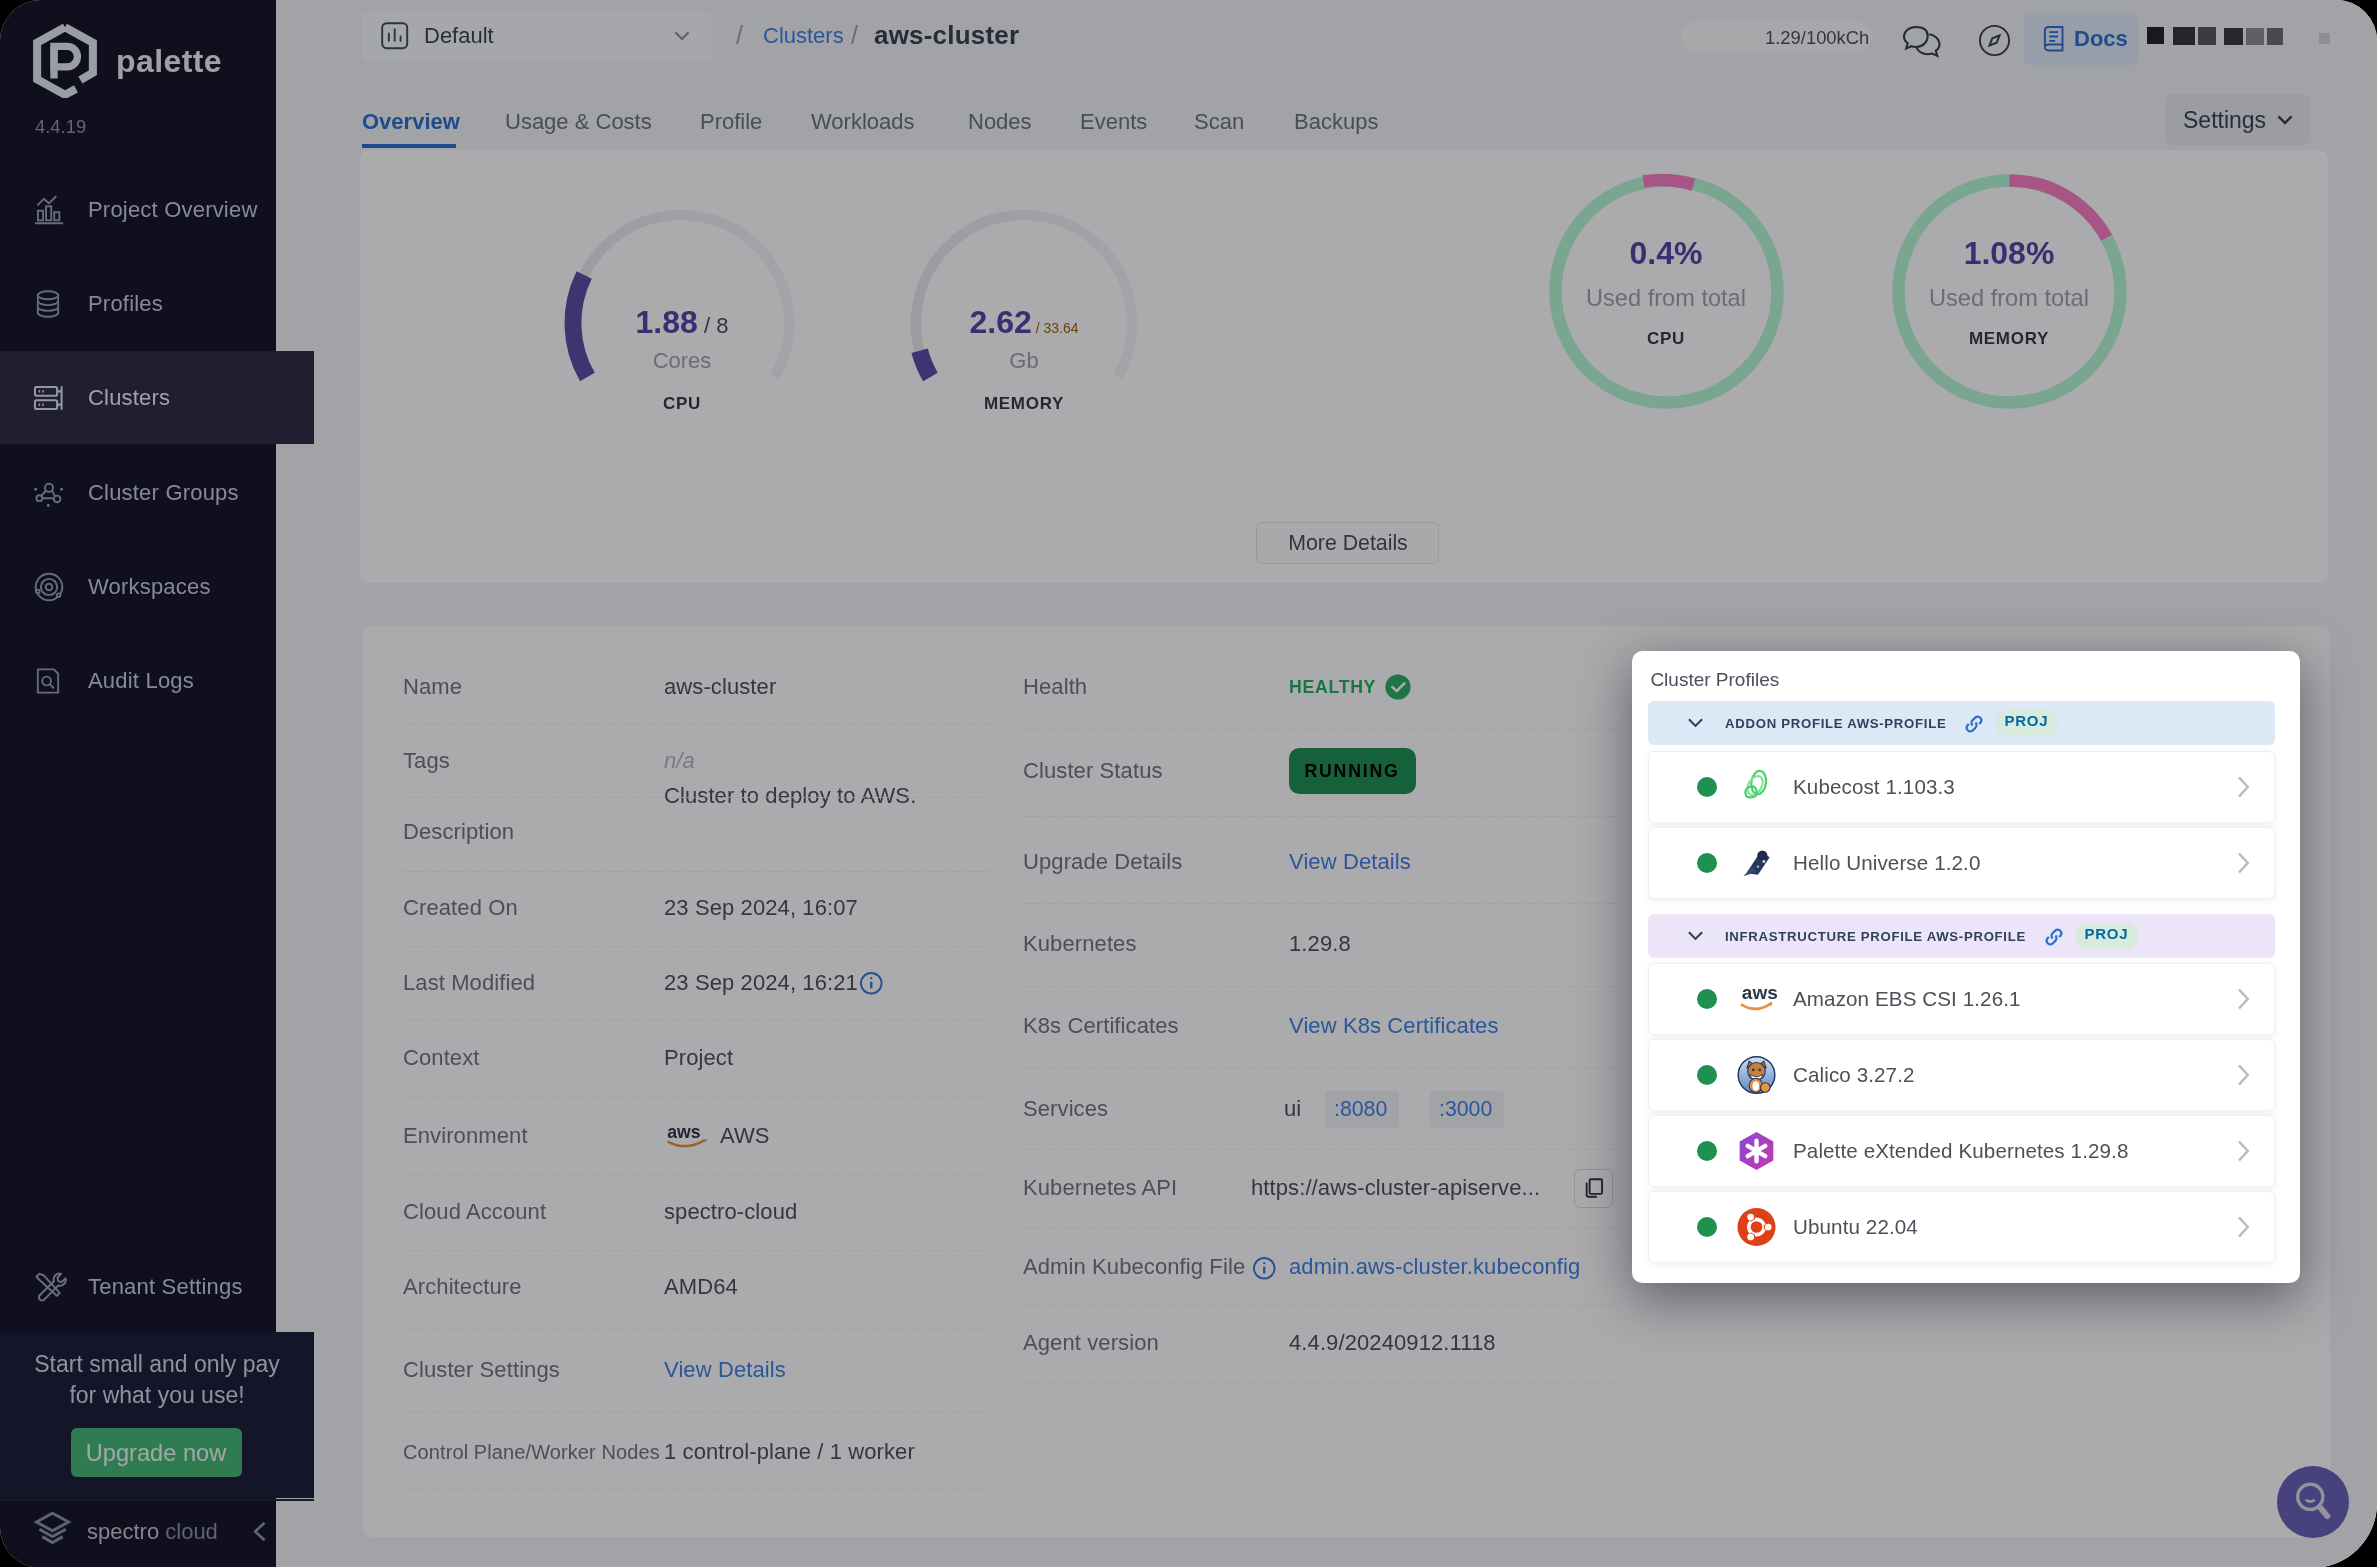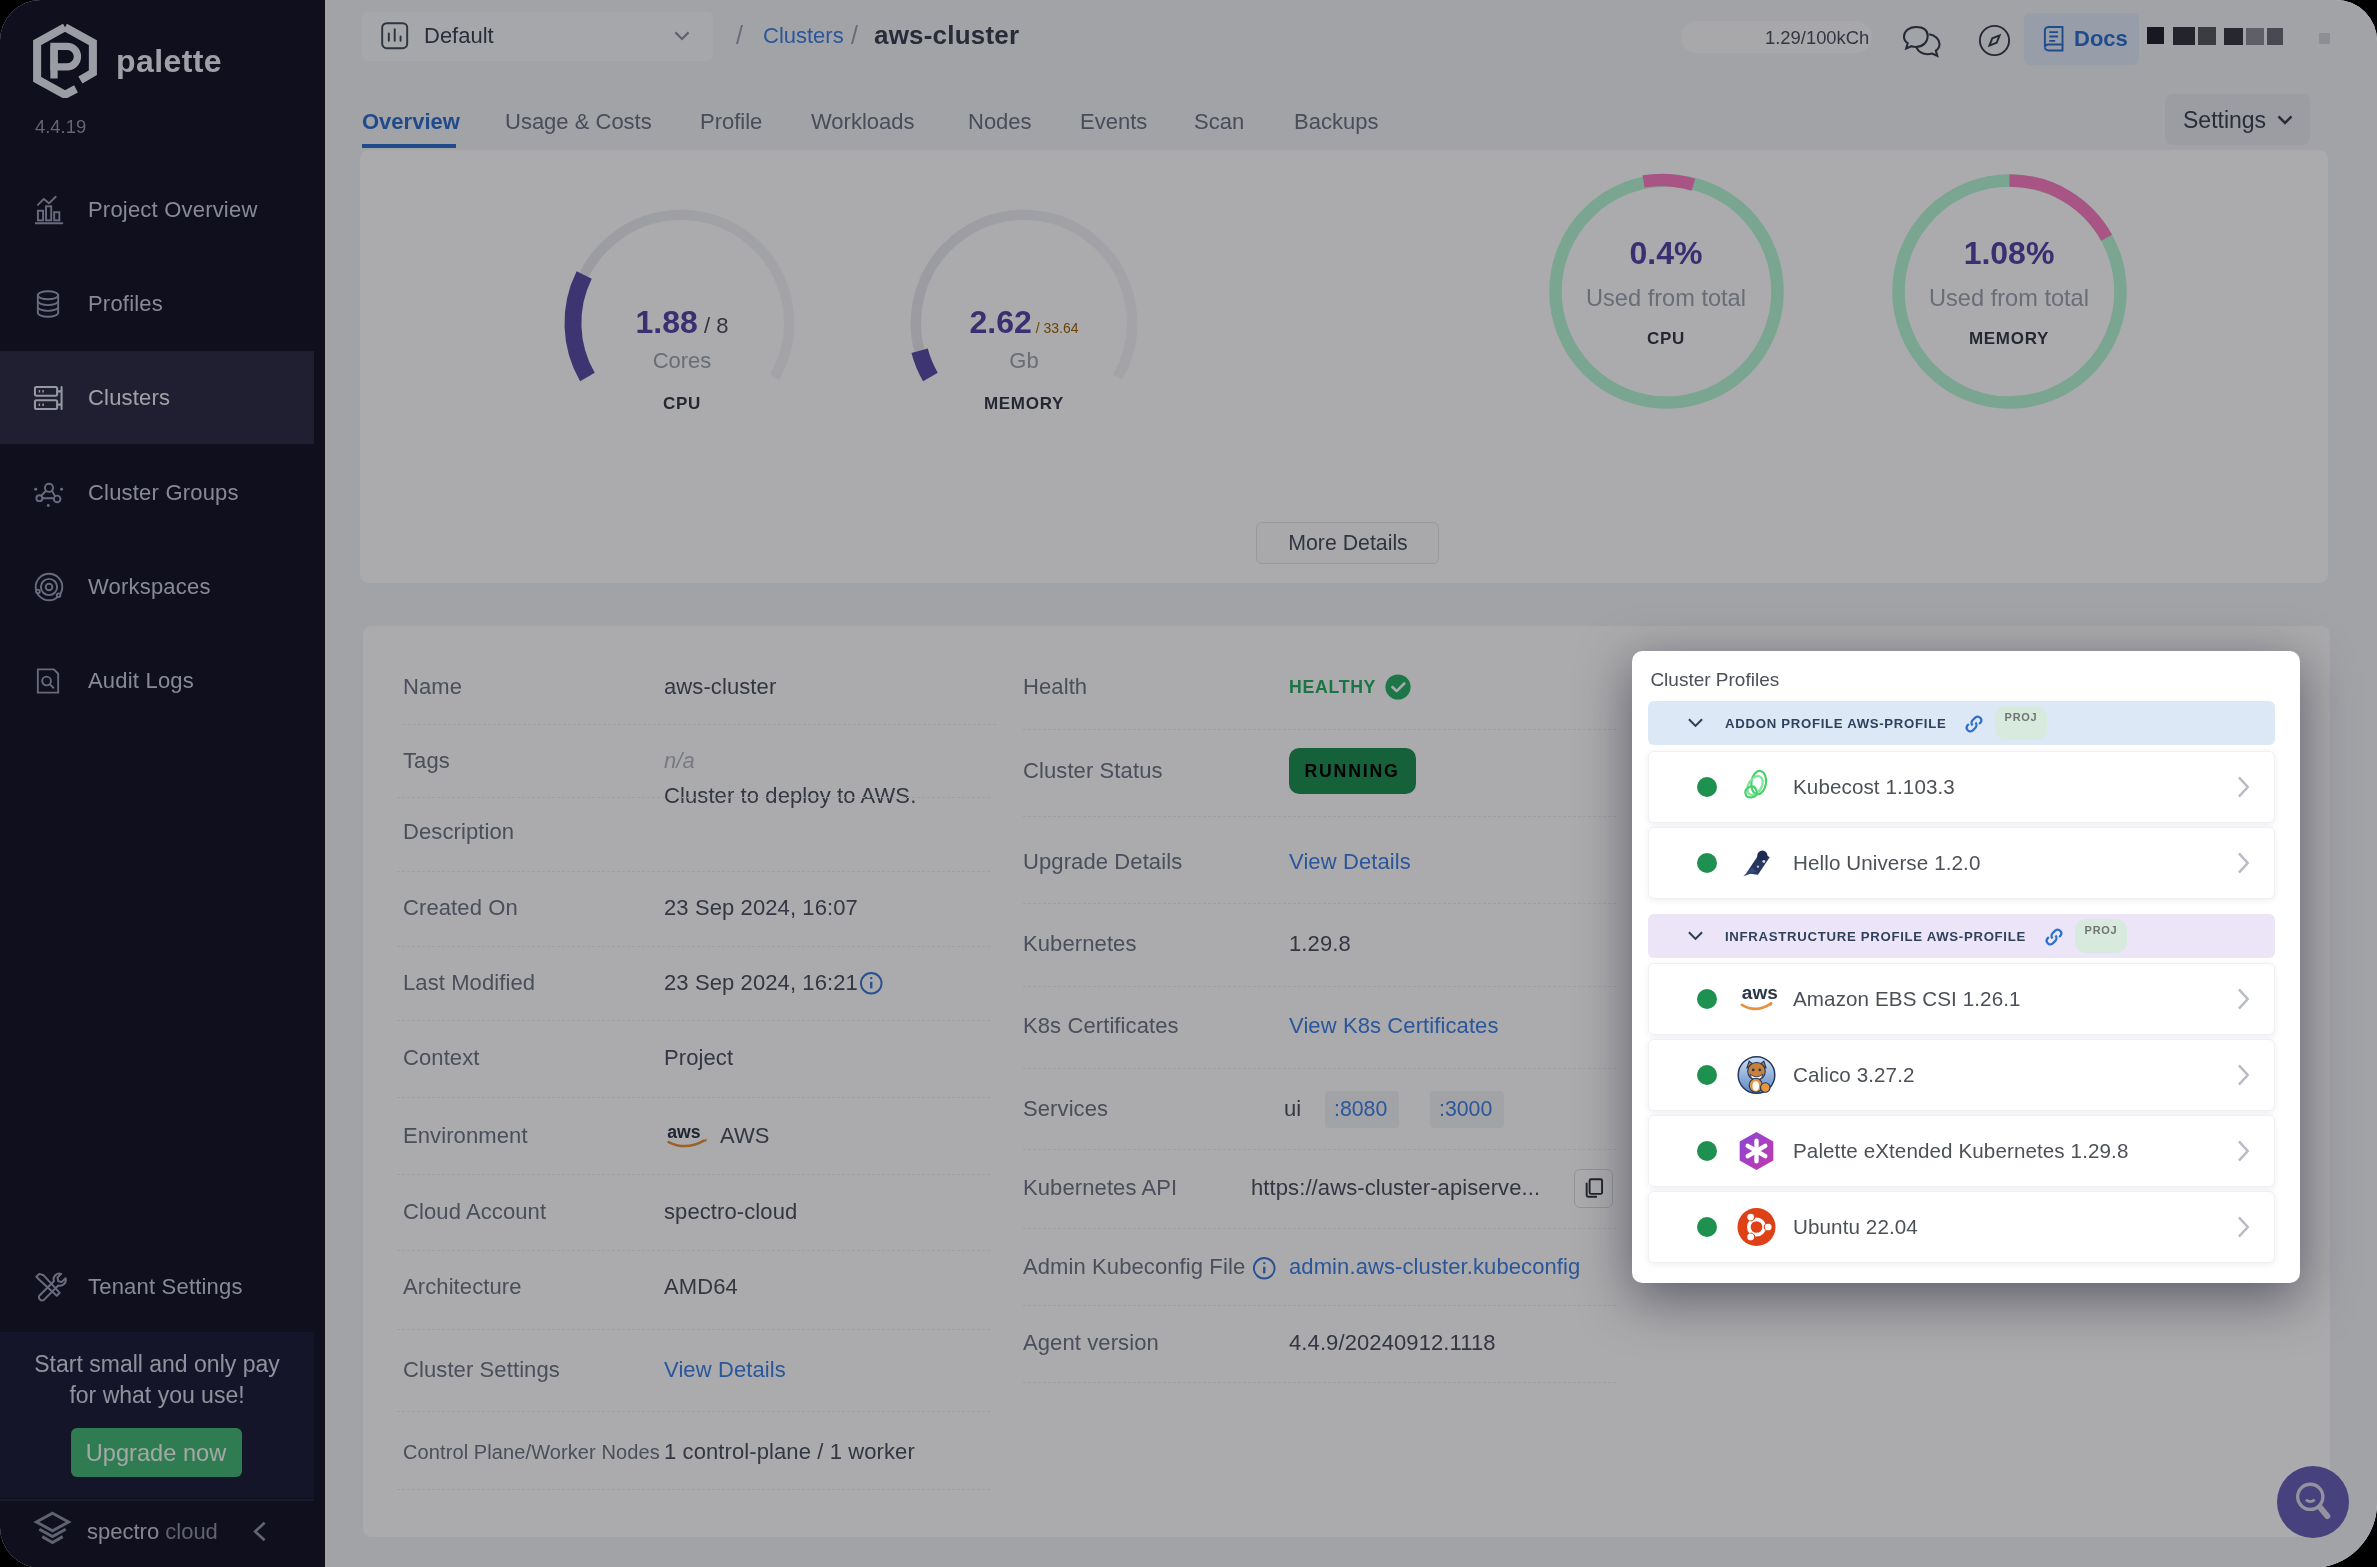--- a/index.html
+++ b/index.html
@@ -1,39 +1,39 @@
 <!DOCTYPE html>
 <html style="font-size:11.8px"><head>
 <meta charset="utf-8">
 <style>
   html,body{margin:0;padding:0;background:#000;width:2377px;height:1568px;overflow:hidden;
     font-family:"Liberation Sans",sans-serif;-webkit-font-smoothing:antialiased;}
   .app{position:absolute;left:0;top:0;width:2377px;height:1568px;border-radius:41px 41px 65px 41px;overflow:hidden;background:#f2f3f7;}
   .abs{position:absolute;}
   .cv{transform:translateY(-50%);white-space:nowrap;}
   
-  .side{position:absolute;left:0;top:0;width:325px;height:1568px;background:#151527;}
+  .side{position:absolute;left:0;top:0;width:276px;height:1568px;background:#151527;}
   .nav{position:absolute;left:0;width:314px;height:94px;}
   .nav span{position:absolute;left:88px;top:50%;transform:translateY(-50%);font-size:22px;color:#c9cdde;letter-spacing:0.2px;}
   .nav svg{position:absolute;left:32px;top:50%;transform:translateY(-50%);}
   .navactive{background:#2e2e45;}
   
   .scrim{position:absolute;left:0;top:0;width:2377px;height:1568px;background:rgba(4,4,10,0.335);z-index:40;}
   .panel{position:absolute;left:1632px;top:651px;width:668px;height:632px;background:#fff;border-radius:10.3px;z-index:50;
     box-shadow:0 14.7px 52px rgba(15,15,35,.5);}
   .phead{position:absolute;left:16px;width:627px;height:44px;border-radius:5.9px;}
   .prow{position:absolute;left:16px;width:627px;height:72px;background:#fff;border:0.7px solid #f0f0f4;border-radius:5.9px;
     box-shadow:0 1.5px 5.9px rgba(40,40,80,.07);box-sizing:border-box;}
   .pdot{position:absolute;left:48px;top:50%;transform:translateY(-50%);width:20px;height:20px;border-radius:50%;background:#1e9150;}
   .plab{position:absolute;left:144px;top:50%;transform:translateY(-50%);font-size:20.6px;color:#4c5058;letter-spacing:0.1px;}
   .pchev{position:absolute;right:23.6px;top:50%;transform:translateY(-50%);}
   .picon{position:absolute;left:87px;top:50%;transform:translateY(-50%);width:41px;height:41px;}
   .htxt{position:absolute;left:77px;top:50%;transform:translateY(-50%);font-size:13.2px;font-weight:bold;color:#31415c;letter-spacing:0.7px;white-space:nowrap;}
-  .proj{position:absolute;top:50%;transform:translateY(-50%);height:34px;line-height:22px;padding:0 9.6px;border-radius:11px;
-    background:#d8eadd;color:#737373;font-size:11px;font-weight:bold;letter-spacing:0.7px;}
+  .proj{position:absolute;top:50%;transform:translateY(-50%);height:26px;line-height:22px;padding:0 9.6px;border-radius:11px;
+    background:#d8eadd;color:#0369a1;font-size:15px;font-weight:bold;letter-spacing:0.7px;}
   
   .lab{position:absolute;font-size:22px;color:#6e7585;transform:translateY(-50%);white-space:nowrap;letter-spacing:0.1px;}
   .val{position:absolute;font-size:22px;color:#4c5160;transform:translateY(-50%);white-space:nowrap;letter-spacing:0.1px;}
   .divd{position:absolute;height:0;border-top:1.5px dashed #ecedf2;}
   .blue{color:#4080e4;}
   
   .tab{position:absolute;top:122px;transform:translateY(-50%);font-size:22px;color:#6b7281;white-space:nowrap;}
 </style>
 </head>
 <body>

